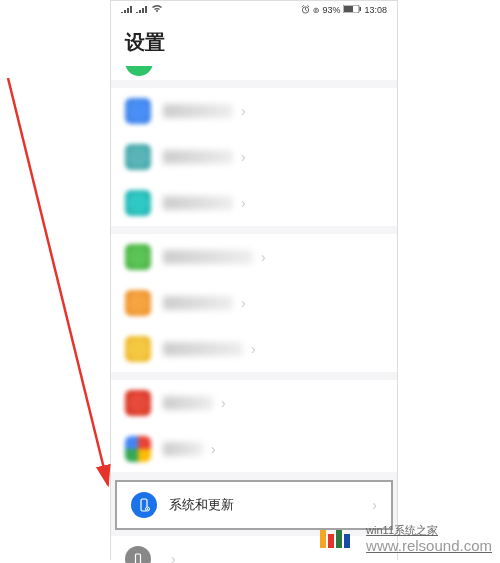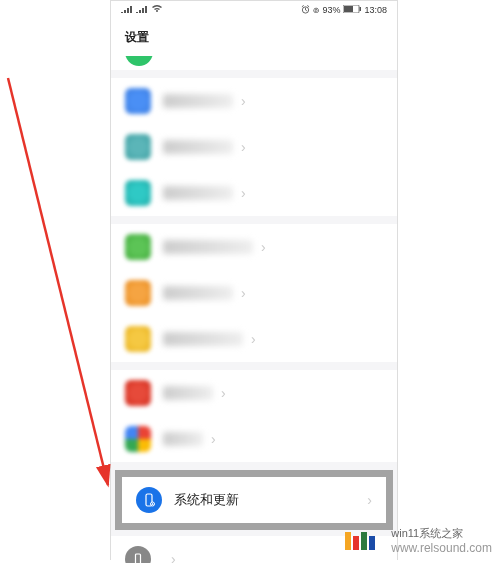--- a/index.html
+++ b/index.html
@@ -1,48 +1,48 @@
 <!DOCTYPE html>
 <html><head>
   <meta charset="utf-8">
   <style>
     * { margin: 0; padding: 0; box-sizing: border-box; }
     body { font-family: -apple-system, "Helvetica Neue", Arial, sans-serif; background: #fff; width: 500px; height: 563px; position: relative; overflow: hidden; }
     .phone { position: absolute; left: 110px; top: 0; width: 288px; height: 560px; background: #f5f5f7; border: 1px solid #ddd; }
     .status-bar { height: 18px; background: #fff; display: flex; justify-content: space-between; align-items: center; padding: 0 10px; font-size: 9px; color: #333; }
     .status-left { display: flex; gap: 3px; align-items: center; }
     .status-right { display: flex; gap: 3px; align-items: center; }
-    .header { background: #fff; padding: 10px 14px; font-size: 12px; font-weight: 600; color: #222; }
+    .header { background: #fff; padding: 10px 14px; font-size: 20px; font-weight: 600; color: #222; }
     .green-peek { height: 14px; background: #fff; position: relative; overflow: hidden; margin-bottom: 8px; }
     .green-circle { width: 28px; height: 28px; background: #2fc46a; border-radius: 50%; position: absolute; left: 14px; top: -18px; }
     .group { background: #fff; margin-bottom: 8px; }
     .row { display: flex; align-items: center; padding: 10px 14px; min-height: 46px; position: relative; }
     .row-icon { width: 26px; height: 26px; border-radius: 6px; margin-right: 12px; flex-shrink: 0; filter: blur(2px); }
     .row-icon.nb { filter: none; }
     .row-label { flex: 1; color: #222; font-size: 13px; }
     .row-blur { flex: 1; height: 14px; background: linear-gradient(90deg, #ccc 0%, #ddd 50%, #eee 100%); border-radius: 3px; filter: blur(3px); max-width: 70px; }
     .chevron { color: #ccc; font-size: 14px; margin-left: 8px; }
-    .highlight { border: 7px solid #a3a3a3; margin: 0 4px 6px 4px; }
+    .highlight { border: 2px solid #a3a3a3; margin: 0 4px 6px 4px; }
     .highlight .row { background: #fff; }
     .ic-blue1 { background: radial-gradient(circle, #4a8ff5 40%, #3b7de0 100%); }
     .ic-blue2 { background: radial-gradient(circle, #5bb5b8 40%, #3a9da0 100%); }
     .ic-teal { background: radial-gradient(circle, #2fc9c5 40%, #1ea8a4 100%); }
     .ic-green { background: radial-gradient(circle, #5cc456 40%, #3ea838 100%); }
     .ic-orange { background: radial-gradient(circle, #f5a442 40%, #e88a1a 100%); }
     .ic-yellow { background: radial-gradient(circle, #f5c842 40%, #e8b01a 100%); }
     .ic-red { background: radial-gradient(circle, #e64a3a 40%, #d02818 100%); }
     .ic-multi { background: conic-gradient(#ea4335 0 25%, #fbbc05 25% 50%, #34a853 50% 75%, #4285f4 75% 100%); }
     .ic-sysblue { background: #1a73e8; border-radius: 50%; filter: none; display: flex; align-items: center; justify-content: center; }
     .ic-grey { background: #888; border-radius: 50%; filter: none; display: flex; align-items: center; justify-content: center; }
     .arrow-svg { position: absolute; left: 0; top: 70px; width: 130px; height: 430px; pointer-events: none; }
-    .watermark { position: absolute; right: 8px; bottom: 8px; display: flex; align-items: center; gap: 16px; font-size: 11px; color: #666; }
+    .watermark { position: absolute; right: 8px; bottom: 8px; display: flex; align-items: center; gap: 16px; font-size: 11px; color: #666; text-decoration: underline; }
     .wm-logo { display: flex; gap: 2px; }
     .wm-bar { width: 6px; height: 18px; }
     .wm-text { line-height: 1.2; }
-    .wm-url { font-size: 12px; color: #999; }
+    .wm-url { font-size: 15px; color: #999; }
   </style>
 </head>
 <body>
 
 <div class="phone">
   <div class="status-bar">
     <div class="status-left">
       <span>
         <svg width="12" height="8" viewBox="0 0 12 8">
             <path d="M0 7h2v1H0zM3 5h2v3H3zM6 3h2v5H6zM9 1h2v7H9z" fill="#555"></path>

